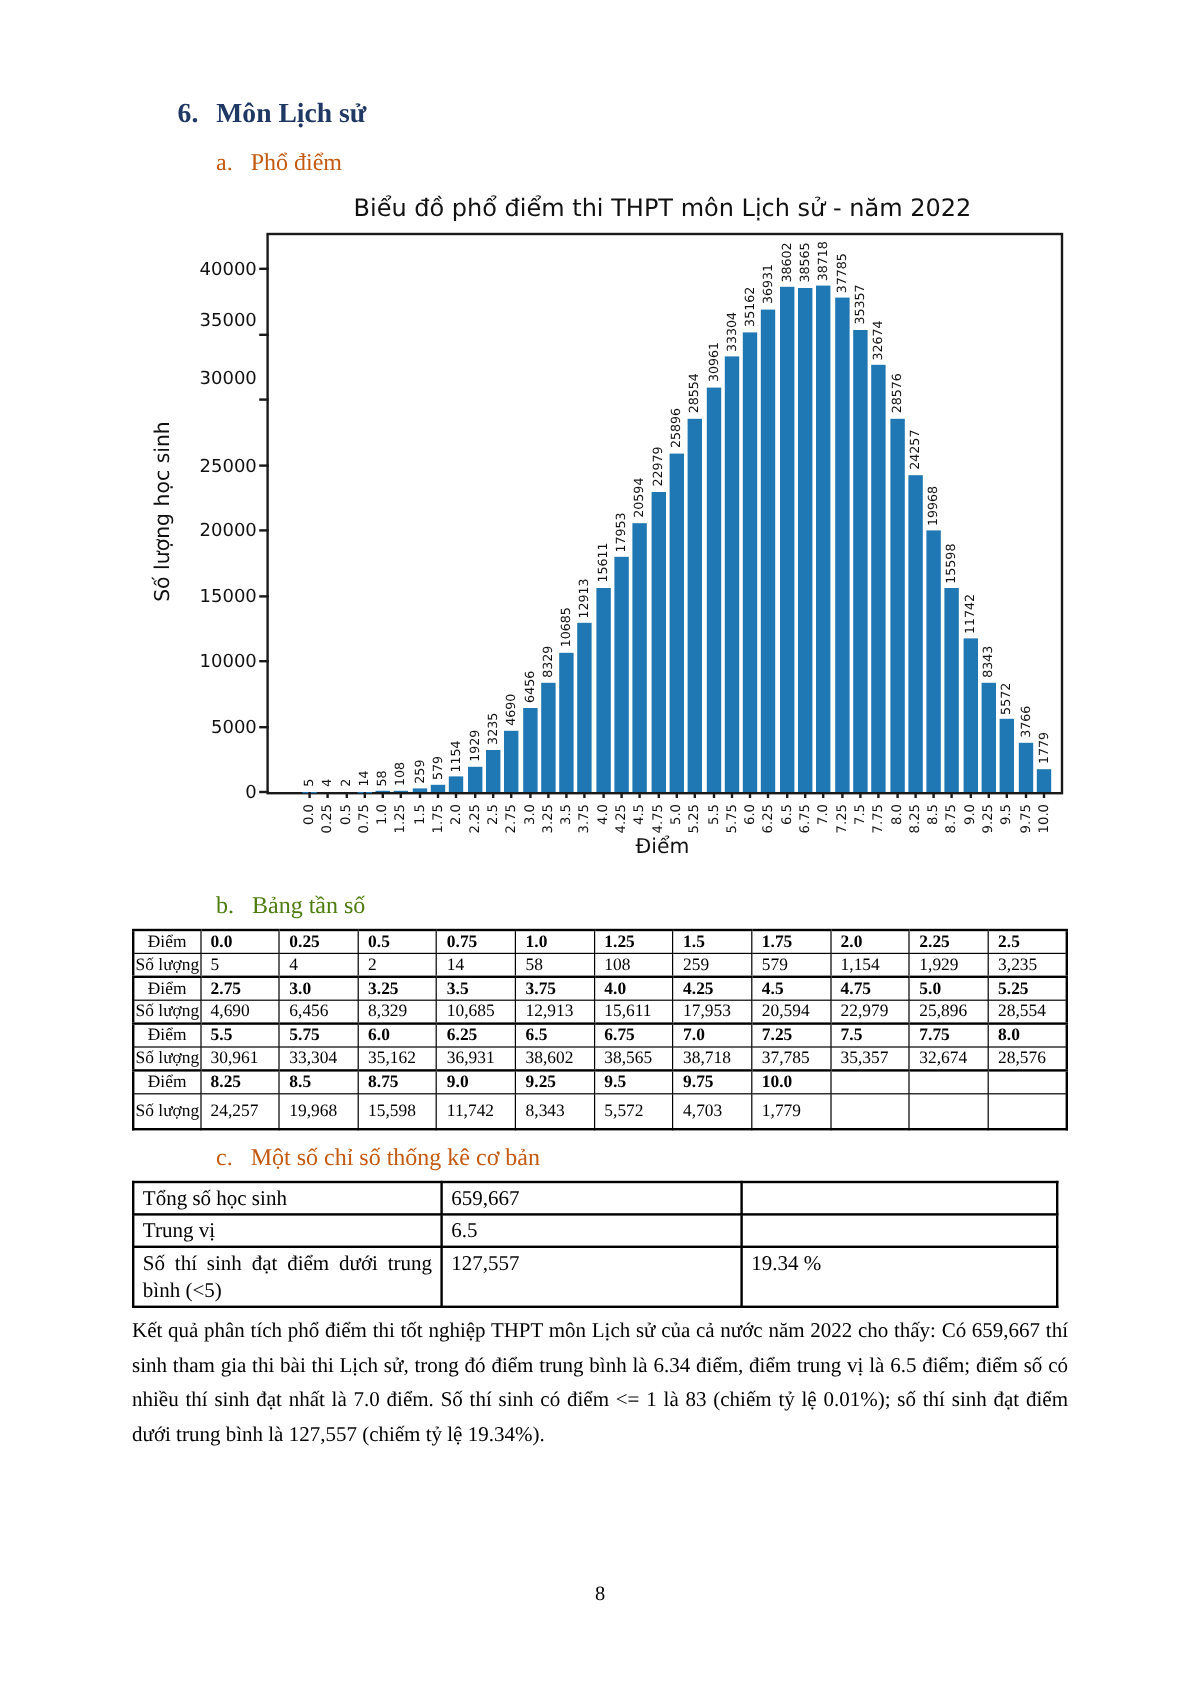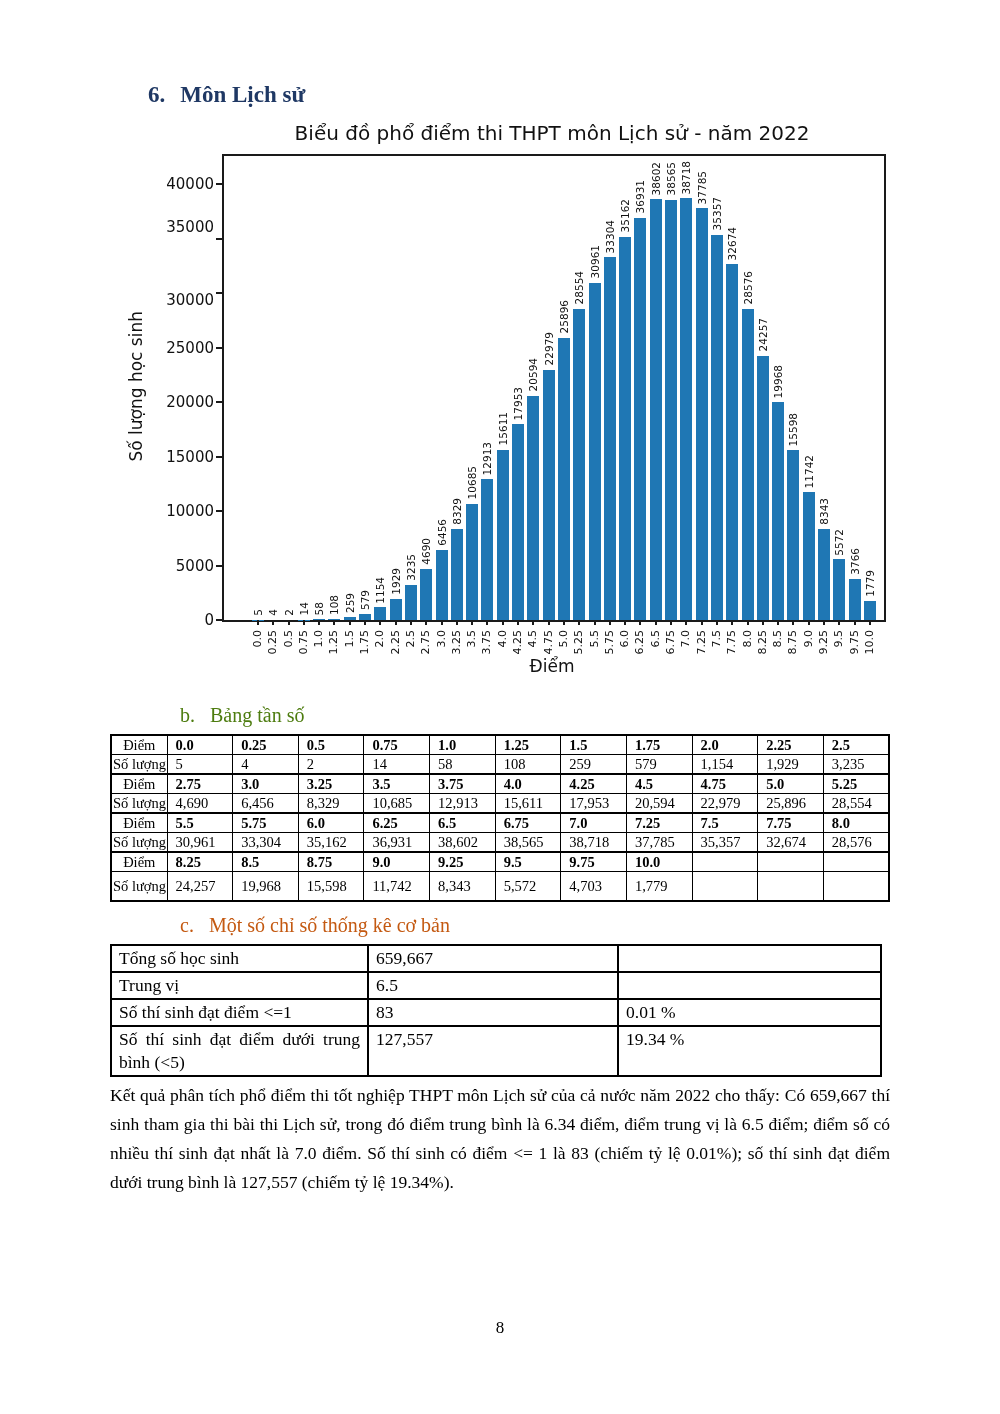--- a/index.html
+++ b/index.html
@@ -121,20 +121,23 @@
 </style>
 </head>
 <body>
 
 <div class="page">
 
   <div class="h-main" style="color: rgb(31, 56, 100);">
     <span class="num">6.</span><span>Môn Lịch sử</span>
   </div>
 
+  <div class="h-sub h-sub-a" style="color: rgb(196, 89, 17);">
+    <span class="letter">a.</span><span>Phổ điểm</span>
+  </div>
 
   <div class="chart-region">
     <div class="chart-title">Biểu đồ phổ điểm thi THPT môn Lịch sử - năm 2022</div>
     <div class="y-axis-label-wrap">
       <span class="y-axis-label">Số lượng học sinh</span>
     </div>
     <div class="plot" id="plot-area">
       <div class="bars" id="bars">
           <div class="bar-slot">
             <div class="bar" style="height: 0.1px; background: rgb(31, 119, 180);"></div>
@@ -553,21 +556,21 @@
         <div class="ytick-label" style="bottom: 54.5px;">5000</div>
         <div class="ytick-mark" style="bottom: 108px;"></div>
         <div class="ytick-label" style="bottom: 109px;">10000</div>
         <div class="ytick-mark" style="bottom: 162.5px;"></div>
         <div class="ytick-label" style="bottom: 163.5px;">15000</div>
         <div class="ytick-mark" style="bottom: 217px;"></div>
         <div class="ytick-label" style="bottom: 218px;">20000</div>
         <div class="ytick-mark" style="bottom: 271.5px;"></div>
         <div class="ytick-label" style="bottom: 272.5px;">25000</div>
         <div class="ytick-mark" style="bottom: 326px;"></div>
-        <div class="ytick-label" style="bottom: 320px;">30000</div>
+        <div class="ytick-label" style="bottom: 345px;">30000</div>
         <div class="ytick-mark" style="bottom: 380.5px;"></div>
         <div class="ytick-label" style="bottom: 393px;">35000</div>
         <div class="ytick-mark" style="bottom: 435px;"></div>
         <div class="ytick-label" style="bottom: 436px;">40000</div>
       </div>
     <div class="x-axis-label">Điểm</div>
   </div>
 
   <div class="h-sub h-sub-b" style="color: #4d7c0f;">
     <span class="letter">b.</span><span>Bảng tần số</span>
@@ -708,25 +711,20 @@
         <td class="lab">Tổng số học sinh</td>
         <td class="val">659,667</td>
         <td class="pct"></td>
       </tr>
       <tr>
         <td class="lab">Trung vị</td>
         <td class="val">6.5</td>
         <td class="pct"></td>
       </tr>
       <tr>
-        <td class="lab">Số thí sinh đạt điểm &lt;=1</td>
-        <td class="val">83</td>
-        <td class="pct">0.01 %</td>
-      </tr>
-      <tr>
         <td class="lab">Số thí sinh đạt điểm dưới trung bình (&lt;5)</td>
         <td class="val">127,557</td>
         <td class="pct">19.34 %</td>
       </tr>
     </tbody>
   </table>
 
   <p class="summary">Kết quả phân tích phổ điểm thi tốt nghiệp THPT môn Lịch sử của cả nước năm 2022 cho thấy: Có 659,667 thí sinh tham gia thi bài thi Lịch sử, trong đó điểm trung bình là 6.34 điểm, điểm trung vị là 6.5 điểm; điểm số có nhiều thí sinh đạt nhất là 7.0 điểm. Số thí sinh có điểm &lt;= 1 là 83 (chiếm tỷ lệ 0.01%); số thí sinh đạt điểm dưới trung bình là 127,557 (chiếm tỷ lệ 19.34%).</p>
 
   <div class="page-number">8</div>

